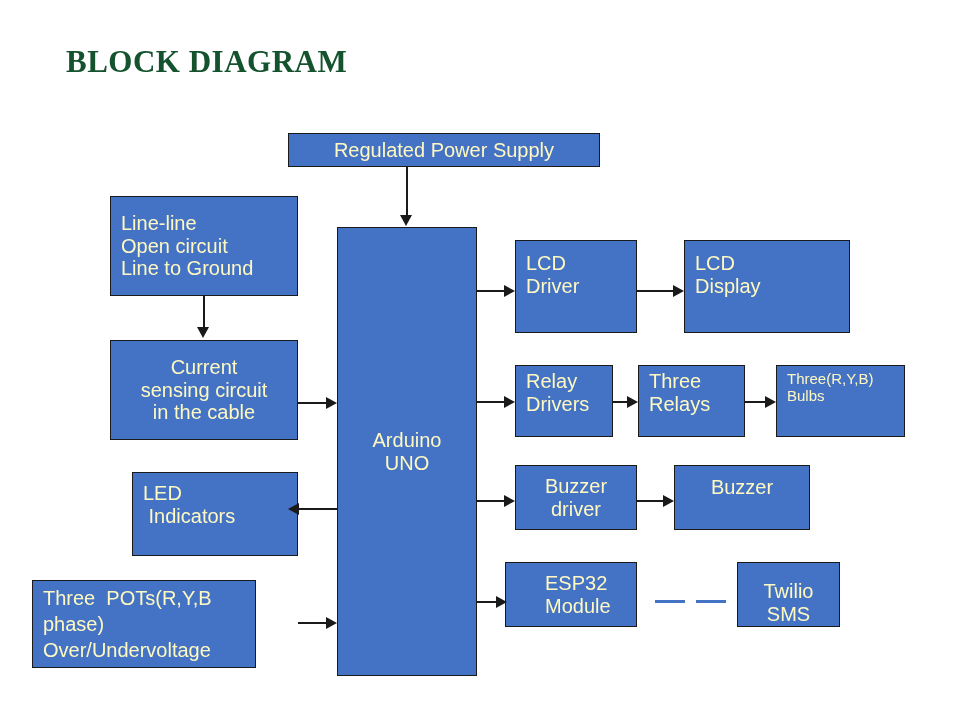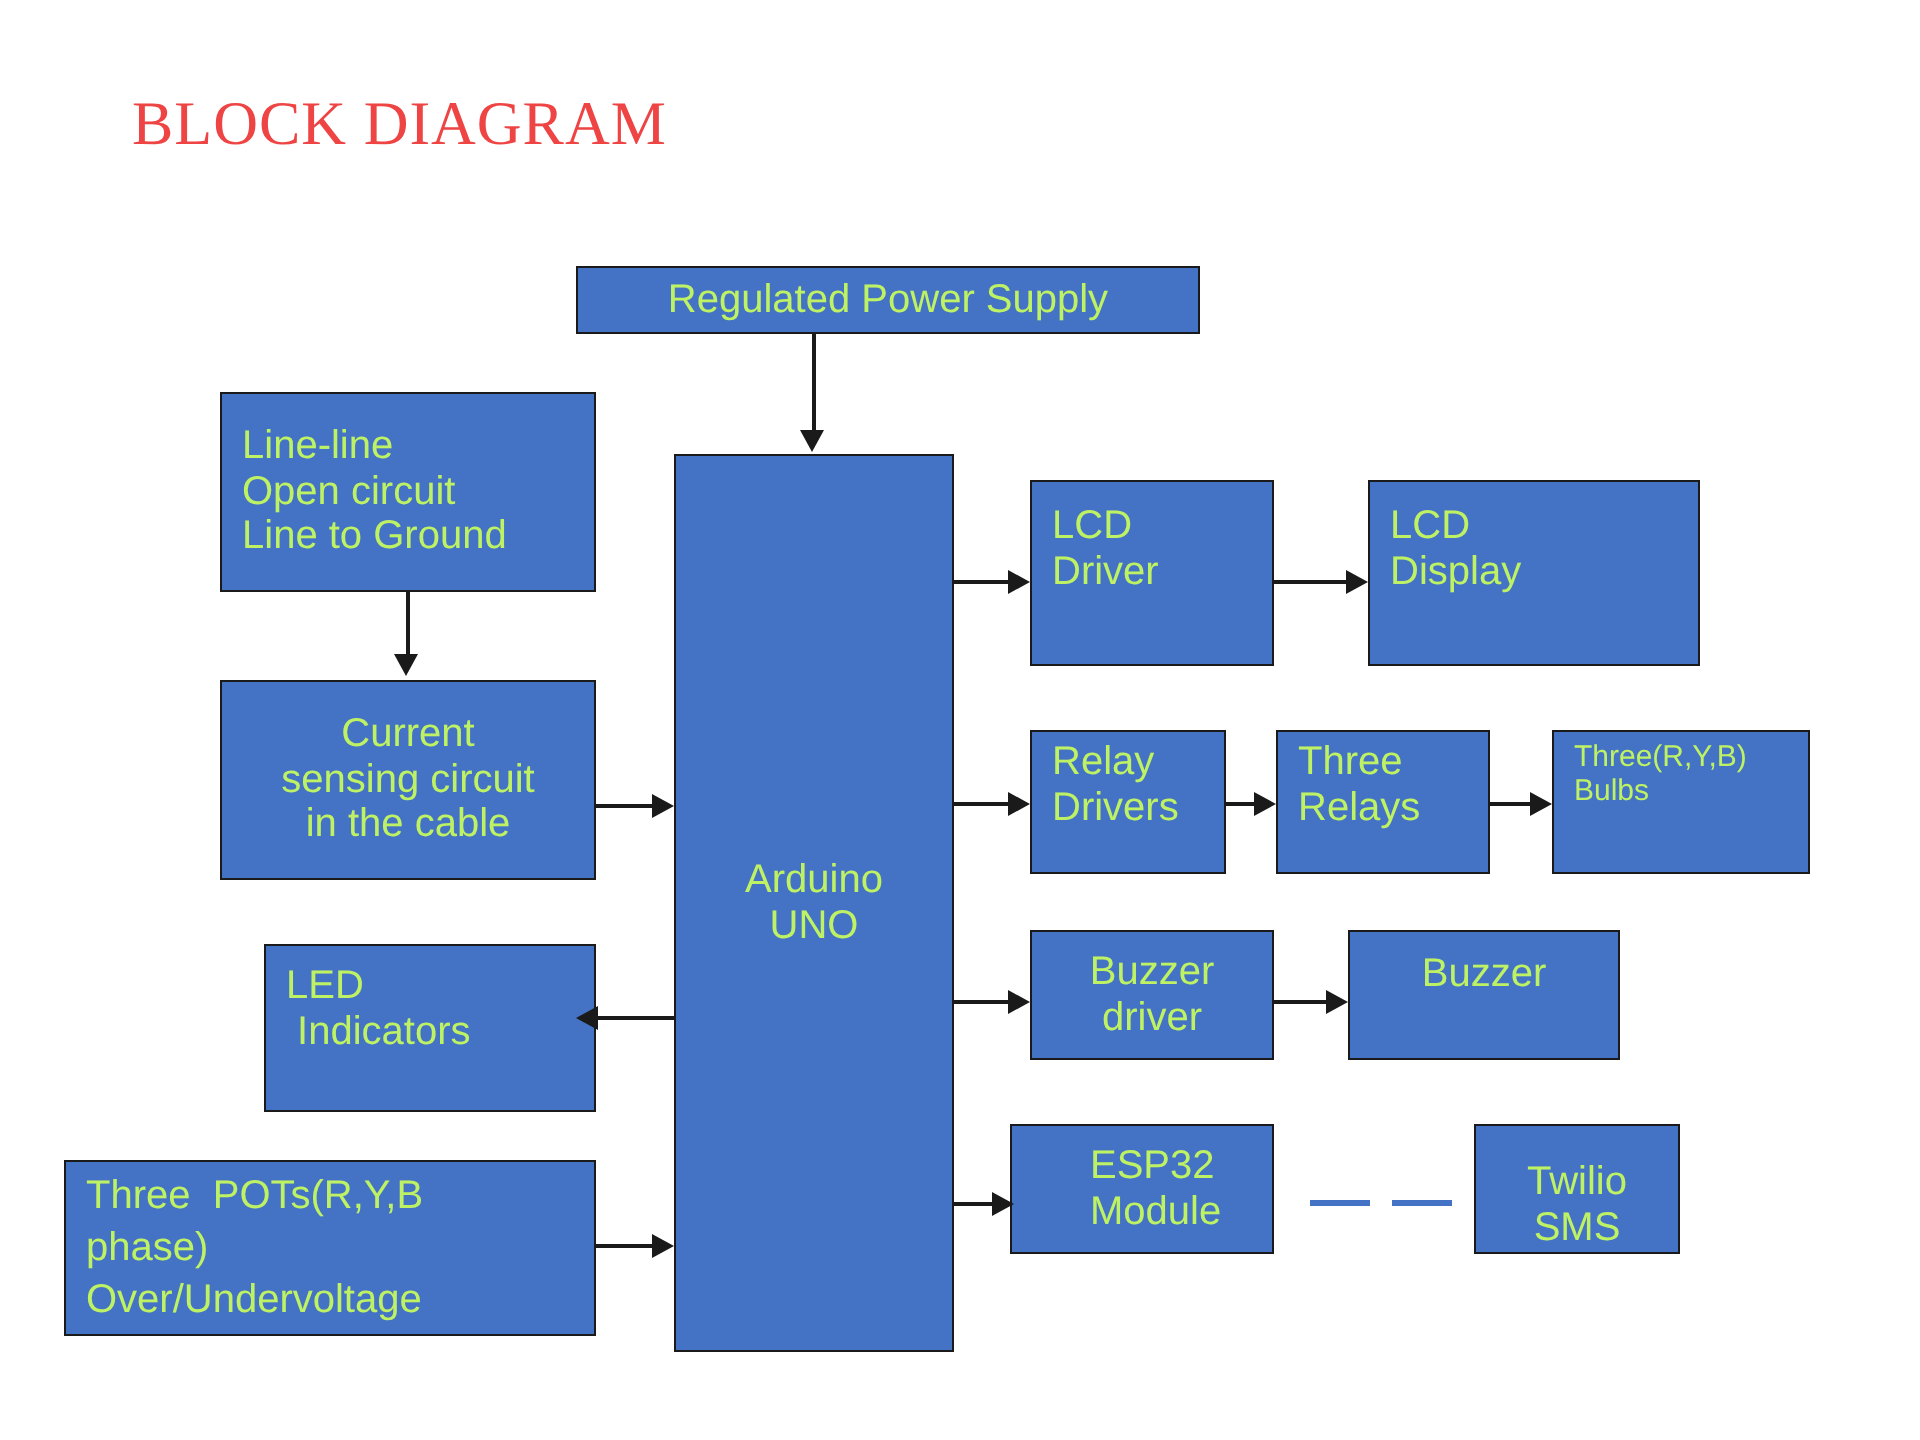--- a/index.html
+++ b/index.html
@@ -15,32 +15,32 @@
     width: 960px;
     height: 720px;
     background: #ffffff;
     overflow: hidden;
   }
   .title {
     position: absolute;
     left: 66px;
     top: 44px;
     font-family: "Liberation Serif", serif;
-    font-weight: normal;
+    font-weight: bold;
     font-size: 31px;
     letter-spacing: 0.5px;
-    color: #ef4444;
+    color: #14532d;
     white-space: nowrap;
   }
   .box {
     position: absolute;
     box-sizing: border-box;
     background: #4472c4;
     border: 1px solid #1a1a1a;
-    color: #bef264;
+    color: #fef9c3;
     font-size: 20px;
     line-height: 1.14;
     display: flex;
     flex-direction: column;
     justify-content: center;
     overflow: hidden;
   }
   .box .ln { display: block; white-space: pre; }
   .al-left   { align-items: flex-start; padding-left: 10px; text-align: left; }
   .al-center { align-items: center; text-align: center; }
@@ -100,21 +100,21 @@
     <span class="ln">Current</span>
     <span class="ln">sensing circuit</span>
     <span class="ln">in the cable</span>
   </div>
 
   <div class="box al-left" style="left:132px; top:472px; width:166px; height:84px; justify-content:flex-start; padding-top:9px;">
     <span class="ln">LED</span>
     <span class="ln"> Indicators</span>
   </div>
 
-  <div class="box al-left" style="left:32px; top:580px; width:266px; height:88px; line-height:1.3;">
+  <div class="box al-left" style="left:32px; top:580px; width:224px; height:88px; line-height:1.3;">
     <span class="ln">Three  POTs(R,Y,B</span>
     <span class="ln">phase)</span>
     <span class="ln">Over/Undervoltage</span>
   </div>
 
   <div class="box al-center" style="left:337px; top:227px; width:140px; height:449px;">
     <span class="ln">Arduino</span>
     <span class="ln">UNO</span>
   </div>
 

